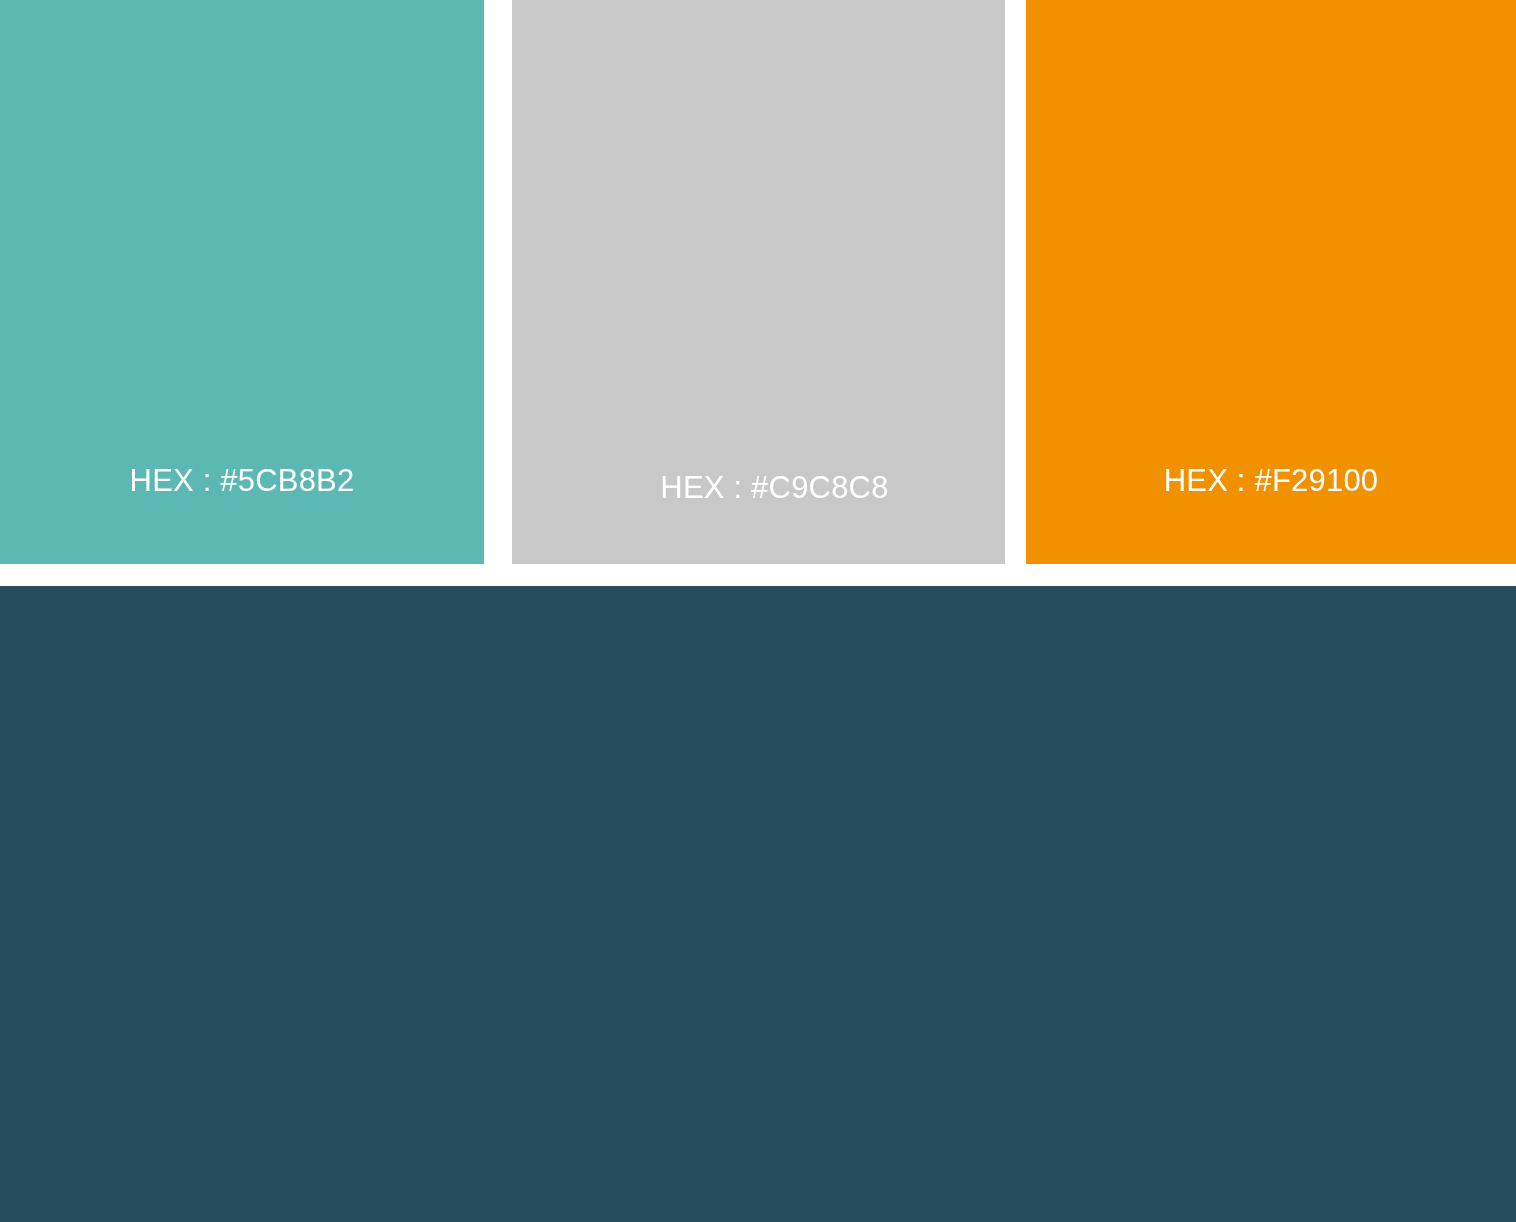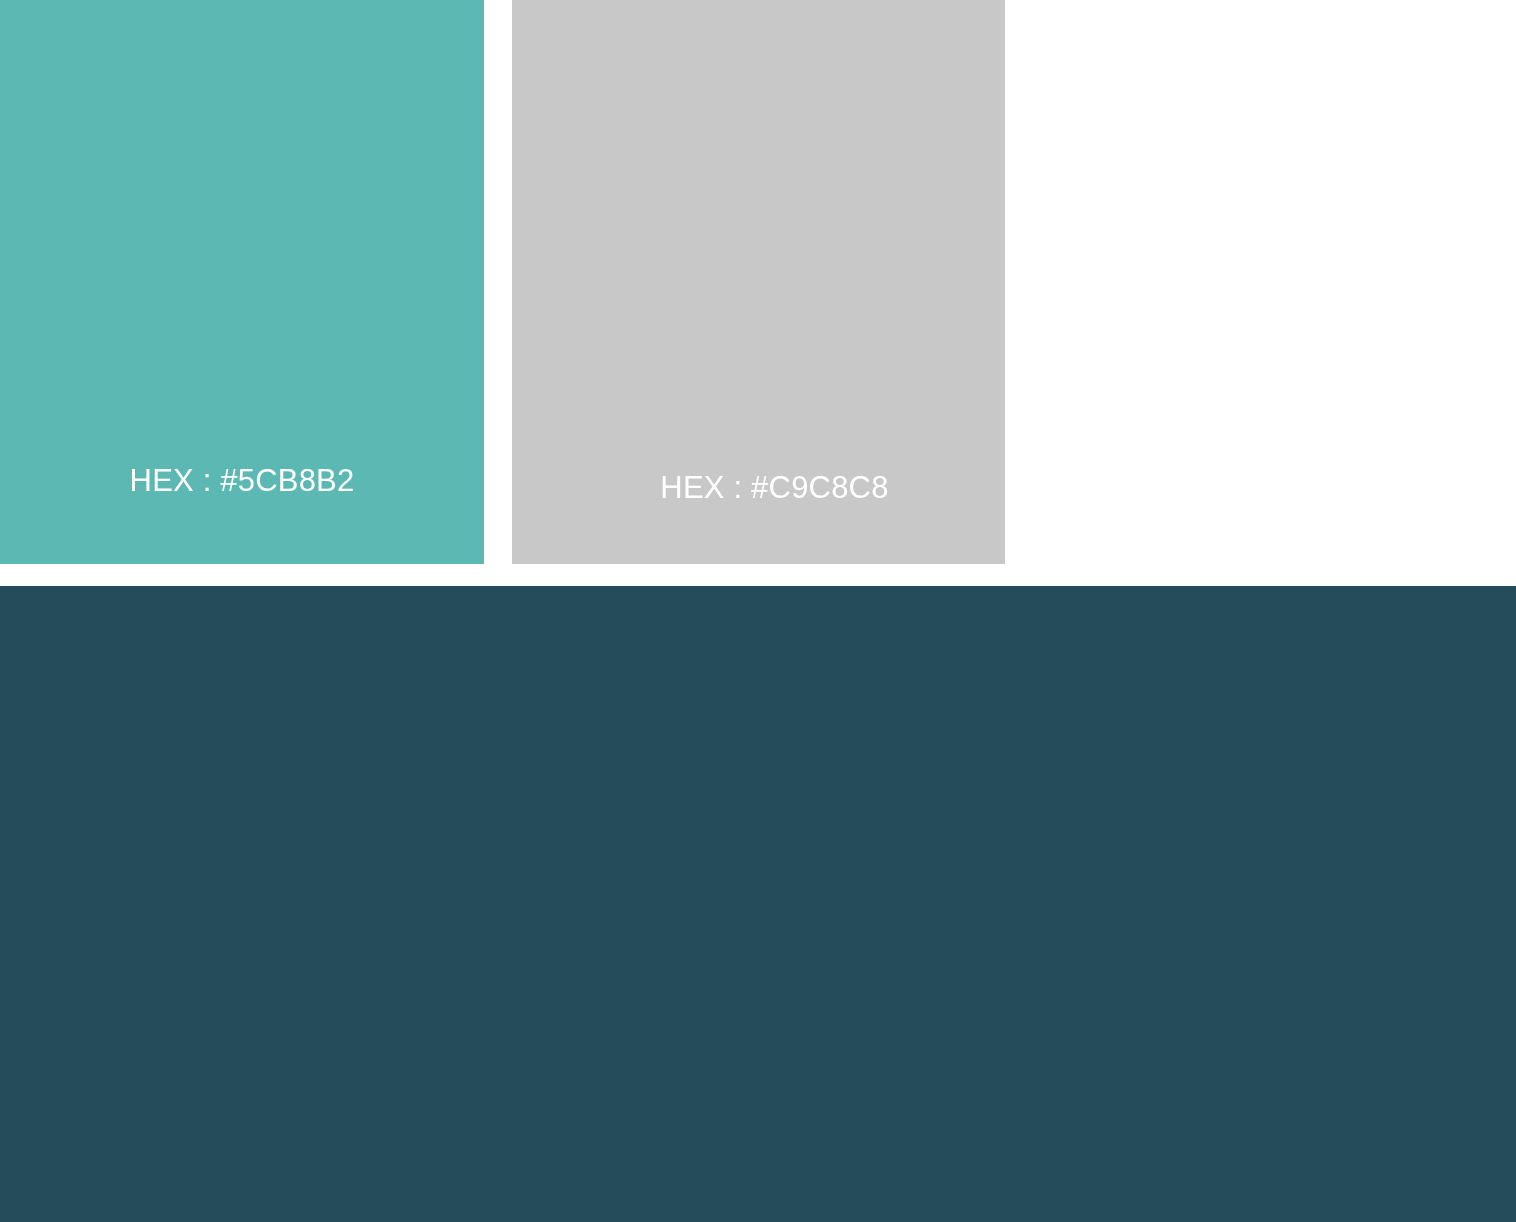--- a/index.html
+++ b/index.html
@@ -76,18 +76,21 @@
 <div id="palette">
 
   <div class="swatch" id="swatch-teal" style="background-color: rgb(92, 184, 178);">
     <div class="swatch-label" style="color: rgb(255, 255, 255);">HEX : #5CB8B2</div>
   </div>
 
   <div class="swatch" id="swatch-gray" style="background-color: rgb(201, 200, 200);">
     <div class="swatch-label" style="color: rgb(255, 255, 255); padding-left: 16px;">HEX : #C9C8C8</div>
   </div>
 
+  <div class="swatch" id="swatch-orange" style="background-color: rgb(242, 145, 0);">
+    <div class="swatch-label" style="color: rgb(255, 255, 255);">HEX : #F29100</div>
+  </div>
 
   <div class="swatch" id="swatch-navy" style="background-color: rgb(36, 76, 90);">
     
   </div>
 
 </div>
 
 </body></html>

